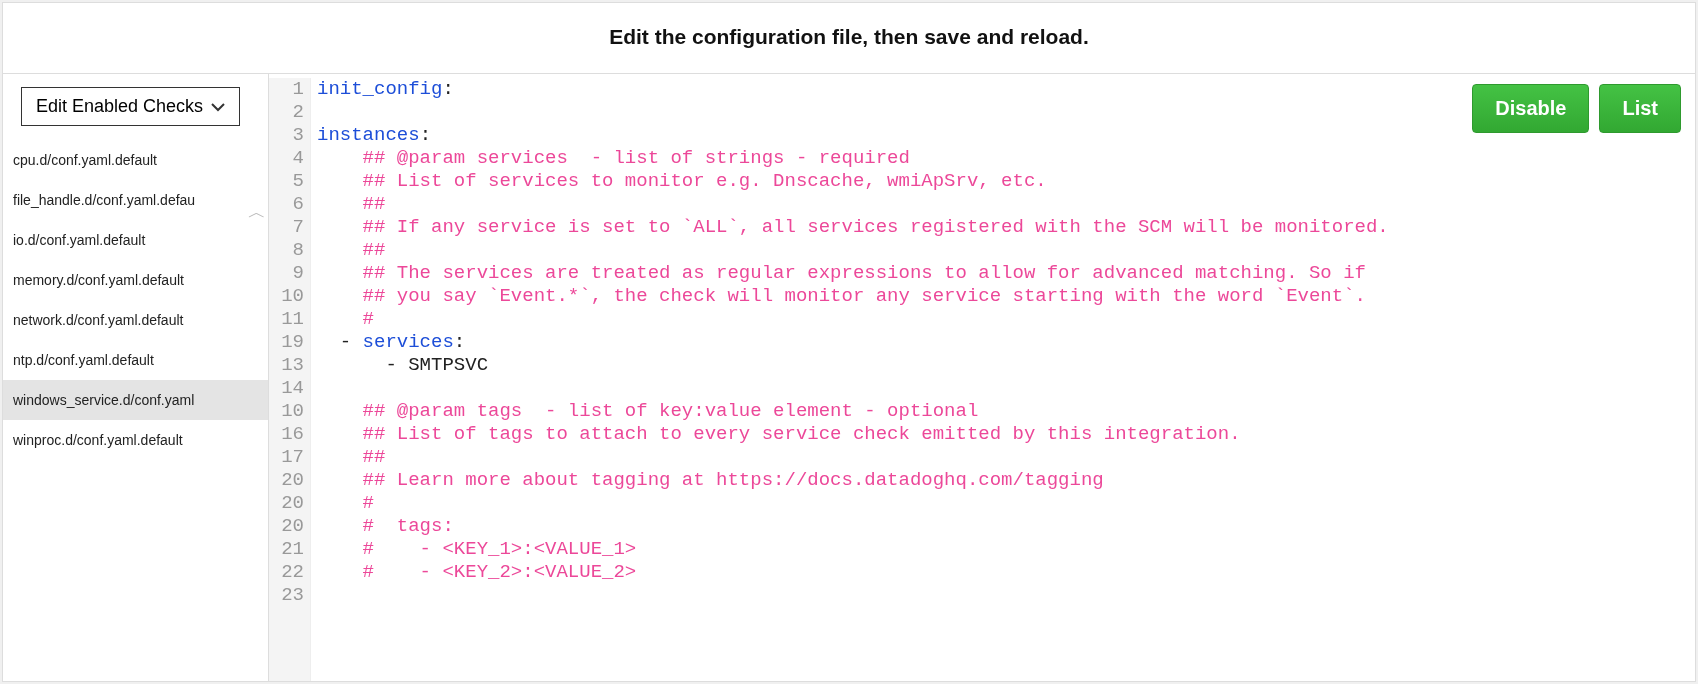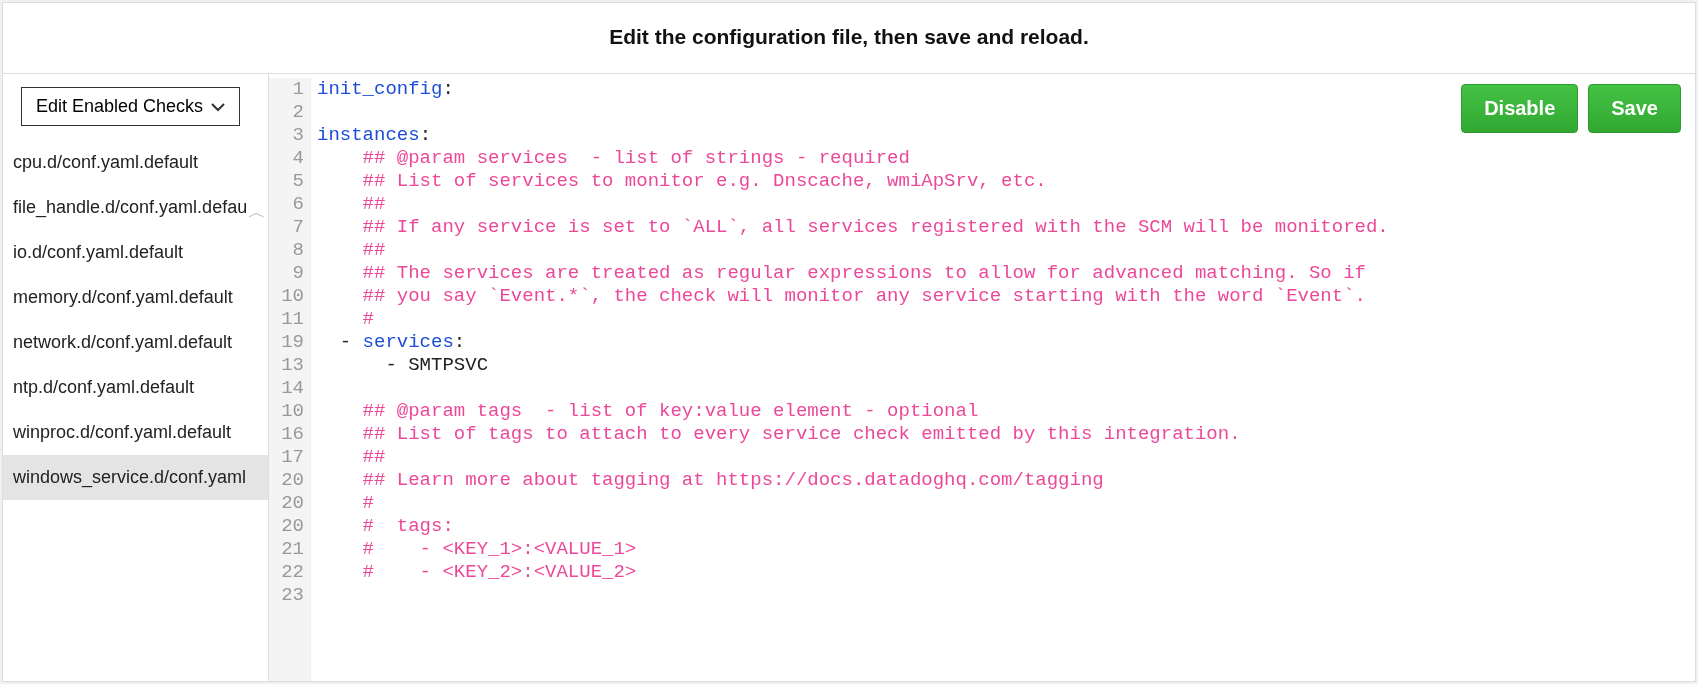--- a/index.html
+++ b/index.html
@@ -56,21 +56,21 @@
     width: fit-content;
   }
   .dropdown-btn .chev { font-size: 16px; }
   .file-list {
     flex: 1;
     overflow-y: auto;
     position: relative;
   }
   .file-item {
     padding: 12px 10px;
-    font-size: 18px;
+    font-size: 14px;
     color: #222;
     cursor: pointer;
     white-space: nowrap;
     overflow: hidden;
     text-overflow: clip;
   }
   .file-item.selected {
     background: #e4e4e4;
   }
   .scroll-hint {
@@ -157,29 +157,29 @@
       </button>
 
       <div class="file-list" id="file-list">
         <span class="scroll-hint">︿</span>
       <div class="file-item">cpu.d/conf.yaml.default</div>
           <div class="file-item">file_handle.d/conf.yaml.defau</div>
           <div class="file-item">io.d/conf.yaml.default</div>
           <div class="file-item">memory.d/conf.yaml.default</div>
           <div class="file-item">network.d/conf.yaml.default</div>
           <div class="file-item">ntp.d/conf.yaml.default</div>
+          <div class="file-item selected">windows_service.d/conf.yaml</div>
           <div class="file-item">winproc.d/conf.yaml.default</div>
-          <div class="file-item selected">windows_service.d/conf.yaml</div>
         </div>
     </div>
 
     <div class="editor-pane">
       <div class="action-bar">
         <button class="btn-green">Disable</button>
-        <button class="btn-green">Save</button>
+        <button class="btn-green">List</button>
       </div>
 
       <div class="code-area">
         <div class="gutter" id="gutter">
             <div>1</div>
             <div>2</div>
             <div>3</div>
             <div>4</div>
             <div>5</div>
             <div>6</div>

